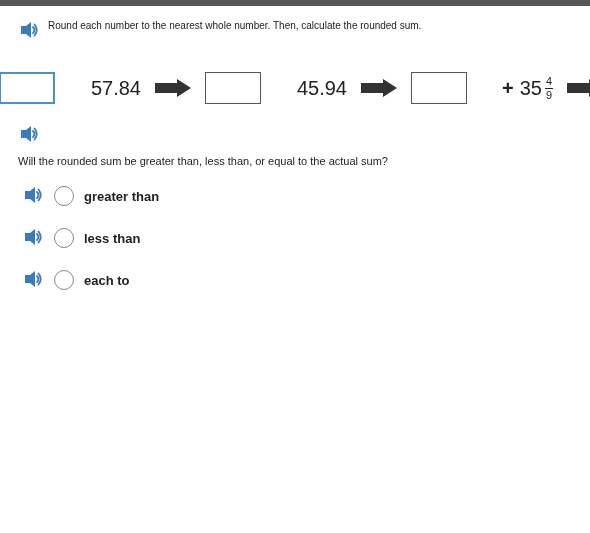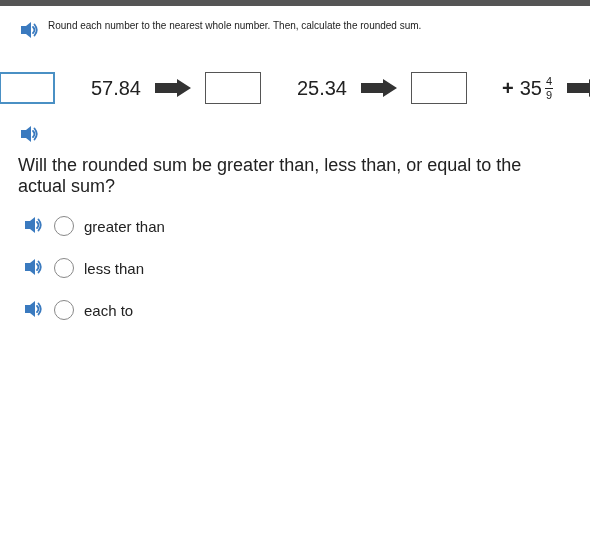--- a/index.html
+++ b/index.html
@@ -110,21 +110,21 @@
       min-width: 18px;
     }
     .section-speaker {
       margin: 10px 0 6px 0;
     }
     .question-row {
       display: flex;
       align-items: flex-start;
       gap: 8px;
       margin-bottom: 16px;
-      font-size: 18px;
+      font-size: 11px;
     }
     .options {
       display: flex;
       flex-direction: column;
       gap: 16px;
       margin-left: 4px;
     }
     .option-row {
       display: flex;
       align-items: center;
@@ -134,21 +134,22 @@
     .radio-circle {
       width: 20px;
       height: 20px;
       border-radius: 50%;
       border: 1.5px solid #888;
       background: #fff;
       flex-shrink: 0;
       cursor: pointer;
     }
     .option-label {
-      font-size: 15px;
+      font-size: 13px;
+      font-weight: bold;
     }
     
   </style>
 </head>
 <body>
 
 <div class="top-bar"></div>
 
 <div class="instruction-row">
   <span>
@@ -187,21 +188,21 @@
       <div class="arrow">
         <svg viewBox="0 0 36 22" xmlns="http://www.w3.org/2000/svg">
           <polygon points="0,6 22,6 22,2 36,11 22,20 22,16 0,16" fill="#333"></polygon>
         </svg>
       </div>
       <input class="answer-box plain" type="text" style="">
     </div>
 
     <div class="math-row">
       <div class="number-display">
-        <span>25.34</span>
+        <span>45.94</span>
       </div>
       <div class="arrow">
         <svg viewBox="0 0 36 22" xmlns="http://www.w3.org/2000/svg">
           <polygon points="0,6 22,6 22,2 36,11 22,20 22,16 0,16" fill="#333"></polygon>
         </svg>
       </div>
       <input class="answer-box plain" type="text" style="">
     </div>
 
     <div class="math-row">

